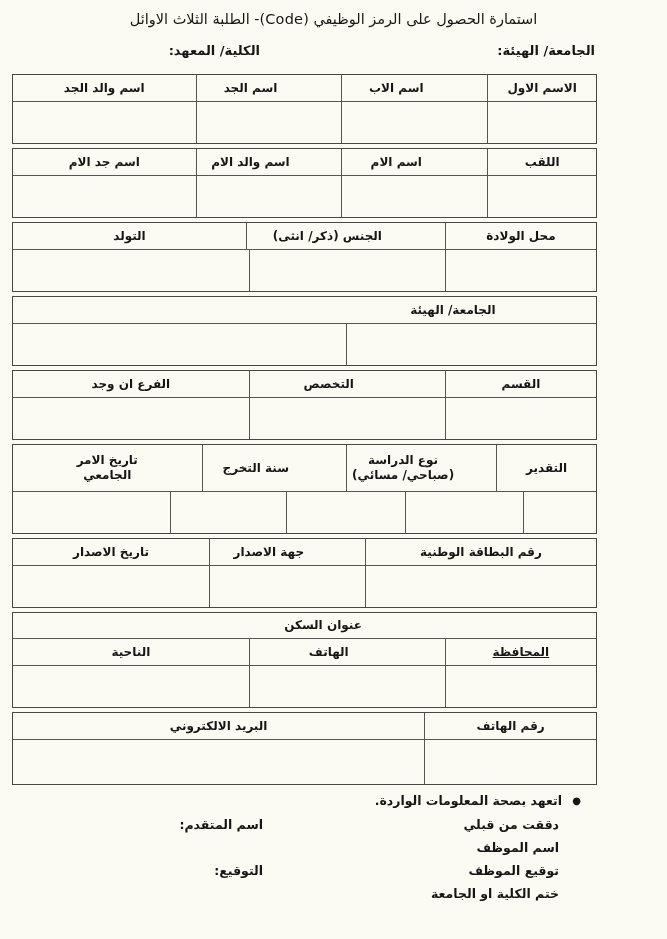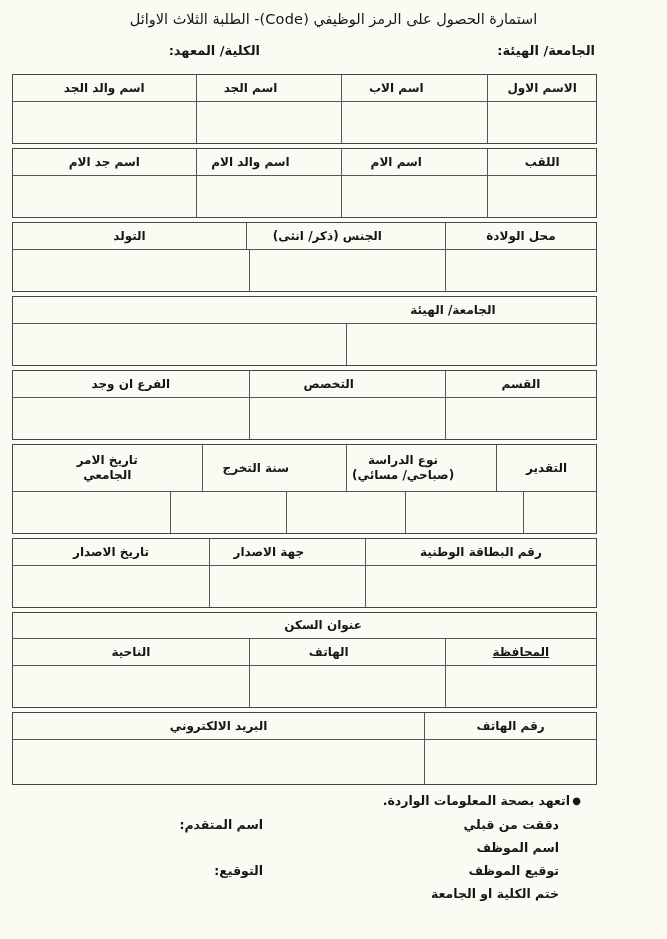--- a/index.html
+++ b/index.html
@@ -47,21 +47,21 @@
   .cell:not(:last-child) { border-left:1.3px solid #565656; }
   .row.header  { min-height:26px; }
   .row.header.tall { min-height:46px; }
   .row.empty   { height:41px; }
   .row.empty.big { height:44px; }
   .row.title-row { min-height:25px; }
 
   .footer { position:relative; margin-top:8px; font-weight:bold; font-size:12.5px; }
   .pledge { position:relative; height:24px; }
   .bullet { position:absolute; right:86px; top:2px; font-size:10px; }
-  .p-text { position:absolute; right:97px; top:0; }
+  .p-text { position:absolute; right:105px; top:0; }
   .f-line { position:relative; height:23px; }
   .f-right { position:absolute; right:108px; top:0; }
   .f-left  { position:absolute; right:404px; top:0; }
 </style>
 </head>
 <body>
 
 <div class="page">
 
   <div class="title">استمارة الحصول على الرمز الوظيفي (Code)- الطلبة الثلاث الاوائل</div>

